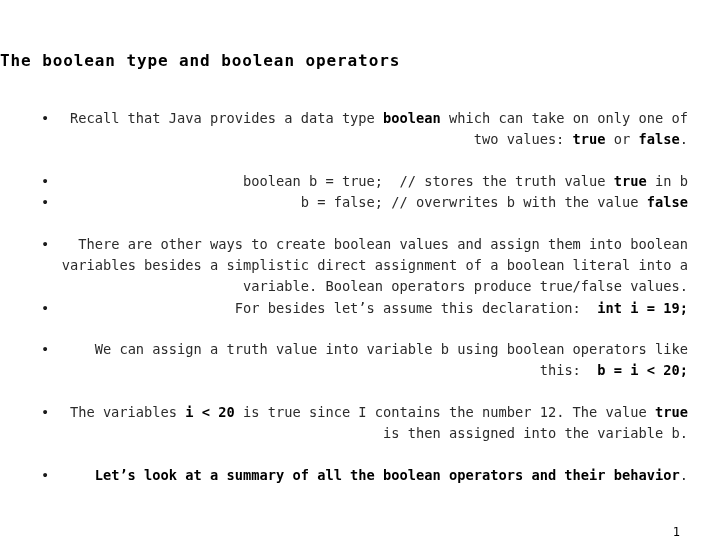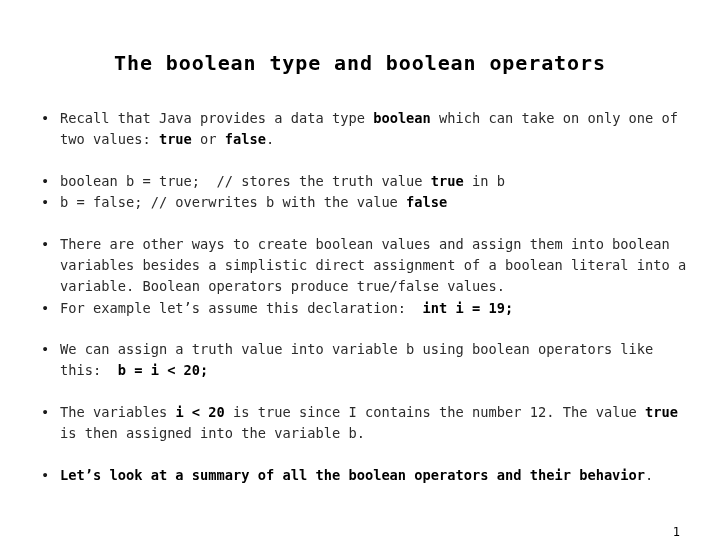--- a/index.html
+++ b/index.html
@@ -22,23 +22,23 @@
     width: 720px;
     height: 557px;
     box-sizing: border-box;
   }
 
   .slide-title {
     position: absolute;
     left: 0;
     top: 51px;
     width: 720px;
-    text-align: center;
+    text-align: left;
     font-family: "DejaVu Sans Mono", "Liberation Mono", monospace;
-    font-size: 20px;
+    font-size: 16px;
     font-weight: bold;
     letter-spacing: 0.9px;
     color: #000000;
     white-space: nowrap;
   }
 
   .body-block {
     position: absolute;
     left: 38px;
     top: 108px;
@@ -67,20 +67,21 @@
     top: 0;
     width: 12px;
     text-align: left;
     font-size: 13.7px;
     line-height: 20.8px;
     color: #1a1a1a;
   }
 
   .bullet .txt {
     display: block;
+    text-align: right;
   }
 
   
   .gap-lg  { height: 21px; }
   .gap-xs  { height: 1px;  }
 
   b, strong {
     font-weight: bold;
     color: #000000;
   }
@@ -104,21 +105,21 @@
   <div class="body-block">
     <div class="bullet-group" id="bullet-list">
         <div class="bullet"><span class="dot">•</span><span class="txt"><span>Recall that Java provides a data type </span><b>boolean</b><span> which can take on only one of two values: </span><b>true</b><span> or </span><b>false</b><span>.</span></span></div>
         <div class="gap-lg"></div>
         <div class="bullet"><span class="dot">•</span><span class="txt"><span>boolean b = true;  // stores the truth value </span><b>true</b><span> in b</span></span></div>
         <div class="gap-xs"></div>
         <div class="bullet"><span class="dot">•</span><span class="txt"><span>b = false; // overwrites b with the value </span><b>false</b></span></div>
         <div class="gap-lg"></div>
         <div class="bullet"><span class="dot">•</span><span class="txt"><span>There are other ways to create boolean values and assign them into boolean variables besides a simplistic direct assignment of a boolean literal into a variable. Boolean operators produce true/false values.</span></span></div>
         <div class="gap-xs"></div>
-        <div class="bullet"><span class="dot">•</span><span class="txt"><span>For example let’s assume this declaration:  </span><b>int i = 19;</b></span></div>
+        <div class="bullet"><span class="dot">•</span><span class="txt"><span>For besides let’s assume this declaration:  </span><b>int i = 19;</b></span></div>
         <div class="gap-lg"></div>
         <div class="bullet"><span class="dot">•</span><span class="txt"><span>We can assign a truth value into variable b using boolean operators like this:  </span><b>b = i &lt; 20;</b></span></div>
         <div class="gap-lg"></div>
         <div class="bullet"><span class="dot">•</span><span class="txt"><span>The variables </span><b>i &lt; 20</b><span> is true since I contains the number 12. The value </span><b>true</b><span> is then assigned into the variable b.</span></span></div>
         <div class="gap-lg"></div>
         <div class="bullet"><span class="dot">•</span><span class="txt"><b>Let’s look at a summary of all the boolean operators and their behavior</b><span>.</span></span></div>
       </div>
   </div>
 
   <div class="page-number">1</div>

